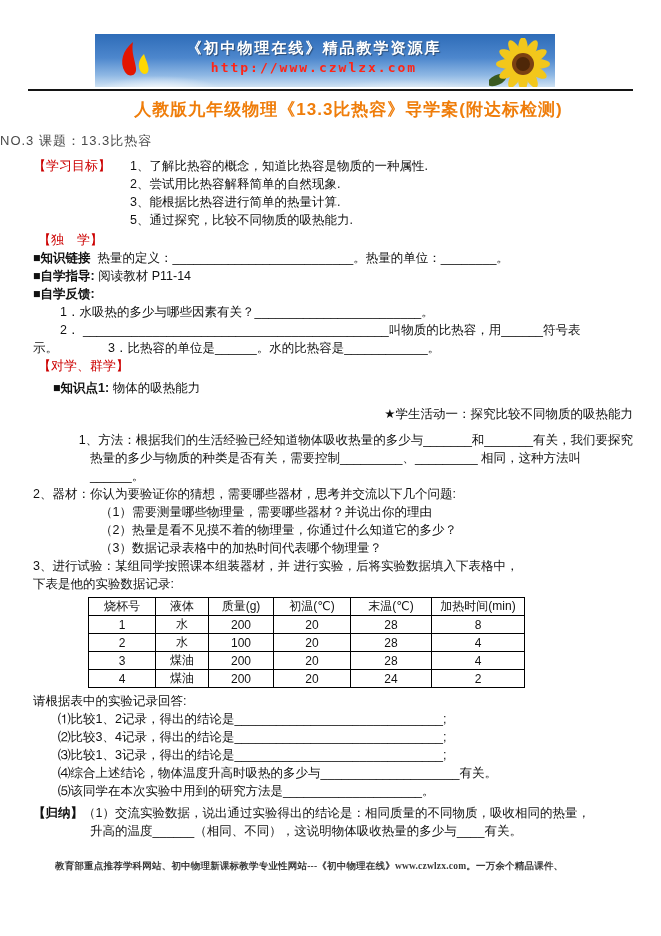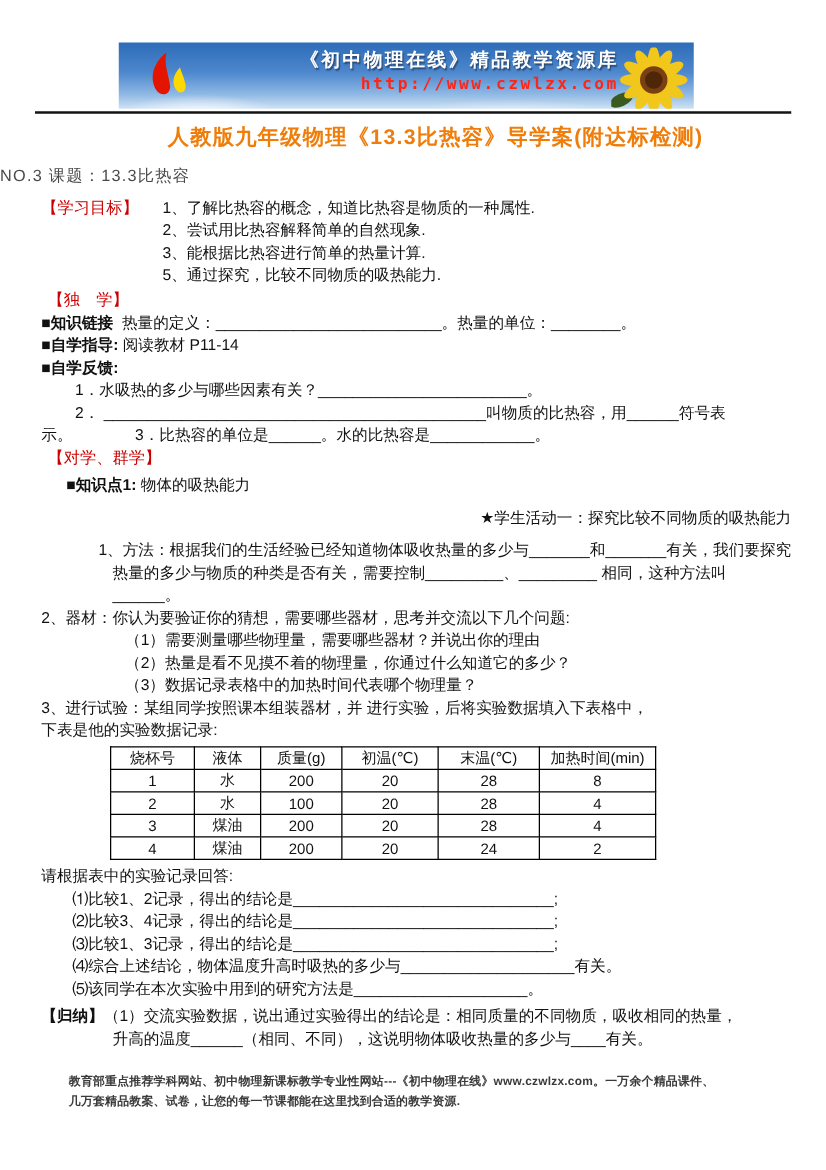--- a/index.html
+++ b/index.html
@@ -12,21 +12,21 @@
 
   
   .banner{
     margin:34px 0 0 95px;width:460px;height:53px;position:relative;overflow:hidden;
     background:
       radial-gradient(ellipse 90px 22px at 14% 108%, rgba(255,255,255,.85), rgba(255,255,255,0) 70%),
       radial-gradient(ellipse 120px 20px at 68% 112%, rgba(255,255,255,.55), rgba(255,255,255,0) 70%),
       linear-gradient(180deg,#2e6cb8 0%,#4d87cd 45%,#8fb8e4 78%,#cfe2f3 100%);
   }
   .banner-logo{position:absolute;left:22px;top:6px;}
-  .banner-text{position:absolute;left:70px;top:5px;width:330px;text-align:right;}
+  .banner-text{position:absolute;left:54px;top:5px;width:330px;text-align:center;}
   .banner-title{
     color:#ffffff;font-weight:bold;font-size:15px;letter-spacing:2px;
     text-shadow:1px 1px 1px #2a4a72;white-space:nowrap;
   }
   .banner-url{
     margin-top:2px;color:#ff2516;font-weight:bold;font-size:13px;letter-spacing:2px;
     font-family:"DejaVu Sans Mono","Liberation Mono",monospace;white-space:nowrap;cursor:pointer;
   }
   .banner-sunflower{position:absolute;right:2px;top:4px;}
 
@@ -64,21 +64,21 @@
   }
   table.exp td,table.exp th{
     border:1px solid #000;height:16px;padding:0 3px;font-weight:normal;
     white-space:nowrap;
   }
   .c0{width:60px}.c1{width:46px}.c2{width:58px}.c3{width:70px}.c4{width:74px}.c5{width:86px}
 
   
   .footer{
     position:absolute;left:55px;right:10px;top:858px;
-    font-size:9.5px;line-height:16px;color:#3a3a3a;font-weight:bold;letter-spacing:.2px;
+    font-size:9.5px;line-height:16px;color:#3a3a3a;font-weight:bold;letter-spacing:.2px;font-family:Liberation Serif, serif;
   }
 </style>
 </head>
 <body>
 
 <div class="page">
 
   <div class="banner">
     <svg class="banner-logo" width="36" height="40" viewBox="0 0 36 40">
       <path d="M16 2 C6 10 2 22 8 32 C12 38 20 36 19 28 C18 20 14 12 16 2 Z" fill="#e31500"></path>
@@ -204,16 +204,15 @@
     <div class="line ind25">⑷综合上述结论，物体温度升高时吸热的多少与____________________有关。</div>
     <div class="line ind25">⑸该同学在本次实验中用到的研究方法是____________________。</div>
 
     <div class="line mt4"><span class="b">【归纳】</span><span>（1）交流实验数据，说出通过实验得出的结论是：相同质量的不同物质，吸收相同的热量，</span></div>
     <div class="line ind57">升高的温度______（相同、不同），这说明物体吸收热量的多少与____有关。</div>
 
   </div>
 
   <div class="footer">
     <div>教育部重点推荐学科网站、初中物理新课标教学专业性网站---《初中物理在线》www.czwlzx.com。一万余个精品课件、</div>
-    <div>几万套精品教案、试卷，让您的每一节课都能在这里找到合适的教学资源.</div>
   </div>
 
 </div>
 
 </body></html>

